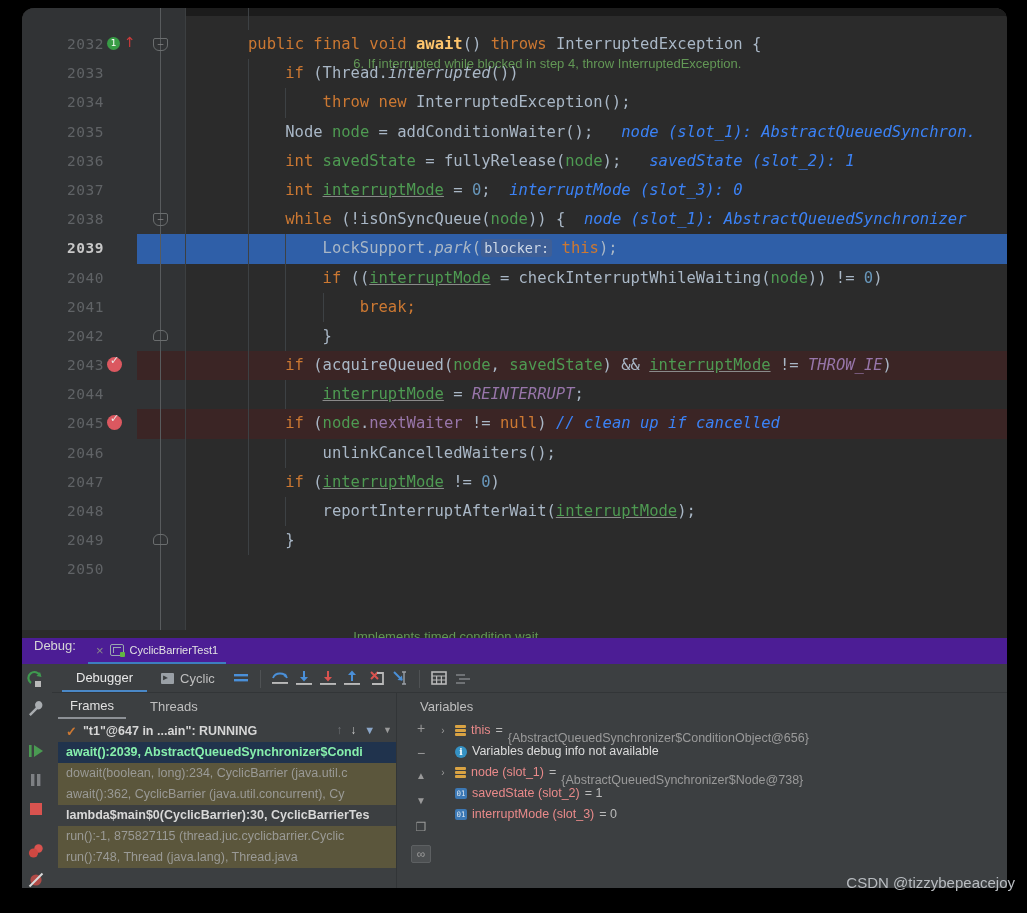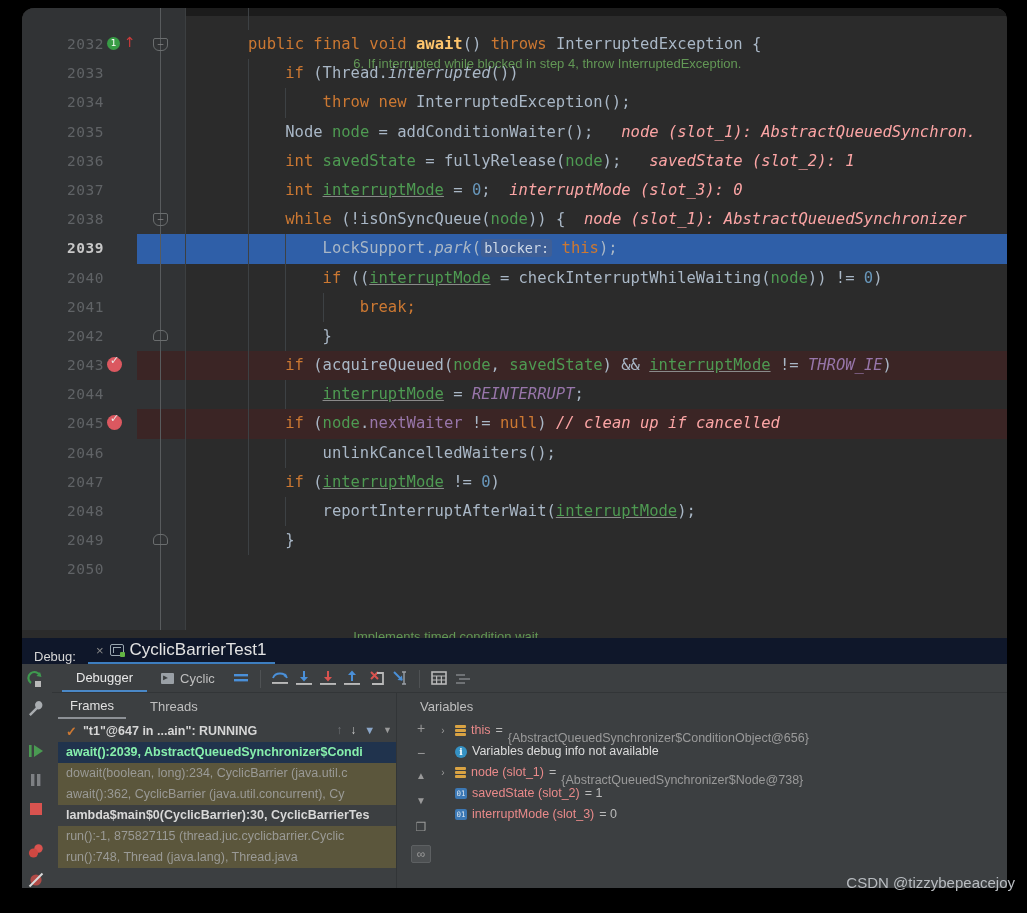--- a/index.html
+++ b/index.html
@@ -81,57 +81,57 @@
 
   
   .kw   { color: #cc7832; }
   .fld  { color: #9876aa; }
   .stat { color: #9876aa; font-style: italic; }
   .mth  { color: #ffc66d; font-weight: bold; }
   .mthi { color: #a9b7c6; font-style: italic; }
   .loc  { color: #4e9a52; }
   .num  { color: #6897bb; }
   .cmt  { color: #629755; }
-  .hint { color: #fca5a5; font-style: italic; }
+  .hint { color: #3b82f6; font-style: italic; }
   .plain{ color: #a9b7c6; }
   .u    { text-decoration: underline; text-decoration-color:#8a8a8a; }
   .paramhint {
     background:#3b3f41; color:#9a9a9a; font-style:normal; font-size:13.5px;
     border-radius:3px; padding:1px 3px;
   }
   .erow.sel .codecell { color:#e6ecf2; }
   .erow.sel .paramhint { background:#3f5f96; color:#cfd9e6; }
 
   
   .debugwin {
     position:absolute; left:0; top:630px; width:985px; height:250px;
     background:#3c3f41; font-size:12.5px; color:#bbbbbb;
   }
   .dbg-titlebar {
     position:absolute; left:0; top:0; width:985px; height:26px;
-    background:#0f172a; display:flex; align-items:flex-end; padding-left:12px;
+    background:#4c1d95; display:flex; align-items:flex-start; padding-left:12px;
   }
   .dbg-title-label { color:#d6d6d6; font-size:13px; }
   .tabitem {
     position:relative; margin-left:12px; height:26px; display:flex; align-items:center;
     gap:6px; padding:0 8px; border-bottom:2px solid #3d7ec0;
   }
   .xclose { color:#8a8a8a; font-size:13px; }
   .runicon {
     width:14px; height:12px; border:1.6px solid #9aa7b0; border-radius:2px; position:relative;
   }
   .runicon::after{
     content:""; position:absolute; right:-2px; bottom:-2px; width:5px; height:5px;
     background:#62b543; border-radius:1px;
   }
   .runicon::before{
     content:""; position:absolute; left:2px; top:1.5px; width:7px; height:5px;
     border:1.4px solid #9aa7b0; border-bottom:none; border-right:none;
   }
-  .tabname { color:#e3e3e3; font-size:17px; }
+  .tabname { color:#e3e3e3; font-size:11px; }
 
   
   .vtool {
     position:absolute; left:0; top:26px; width:30px; height:224px;
     background:#3c3f41; display:flex; flex-direction:column; align-items:center;
     padding-top:6px; gap:7px;
   }
   .vtool .sep { width:20px; height:1px; background:#4f5254; margin:3px 0; }
   .vbtn { width:22px; height:22px; position:relative; }
 

